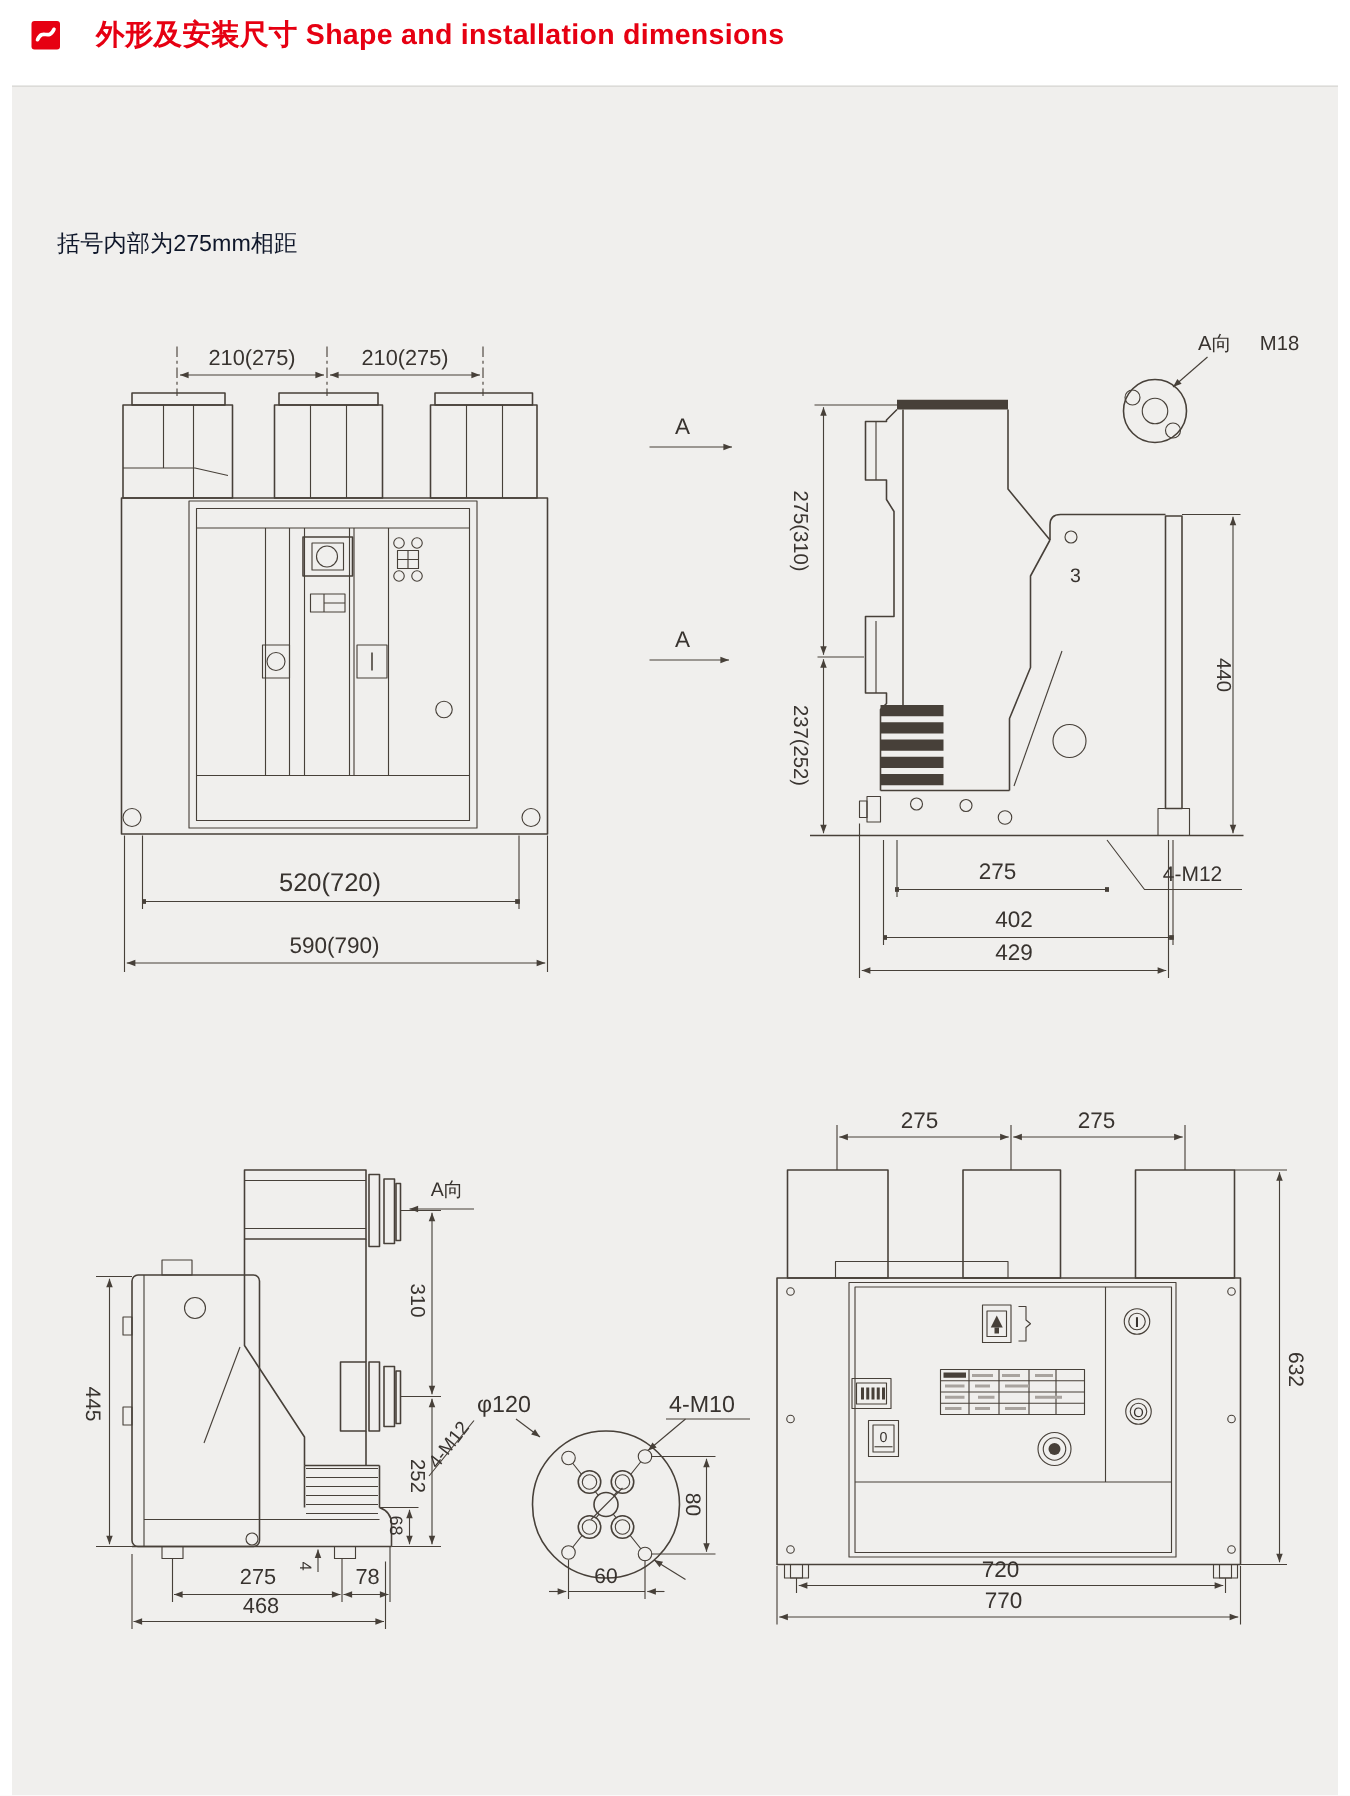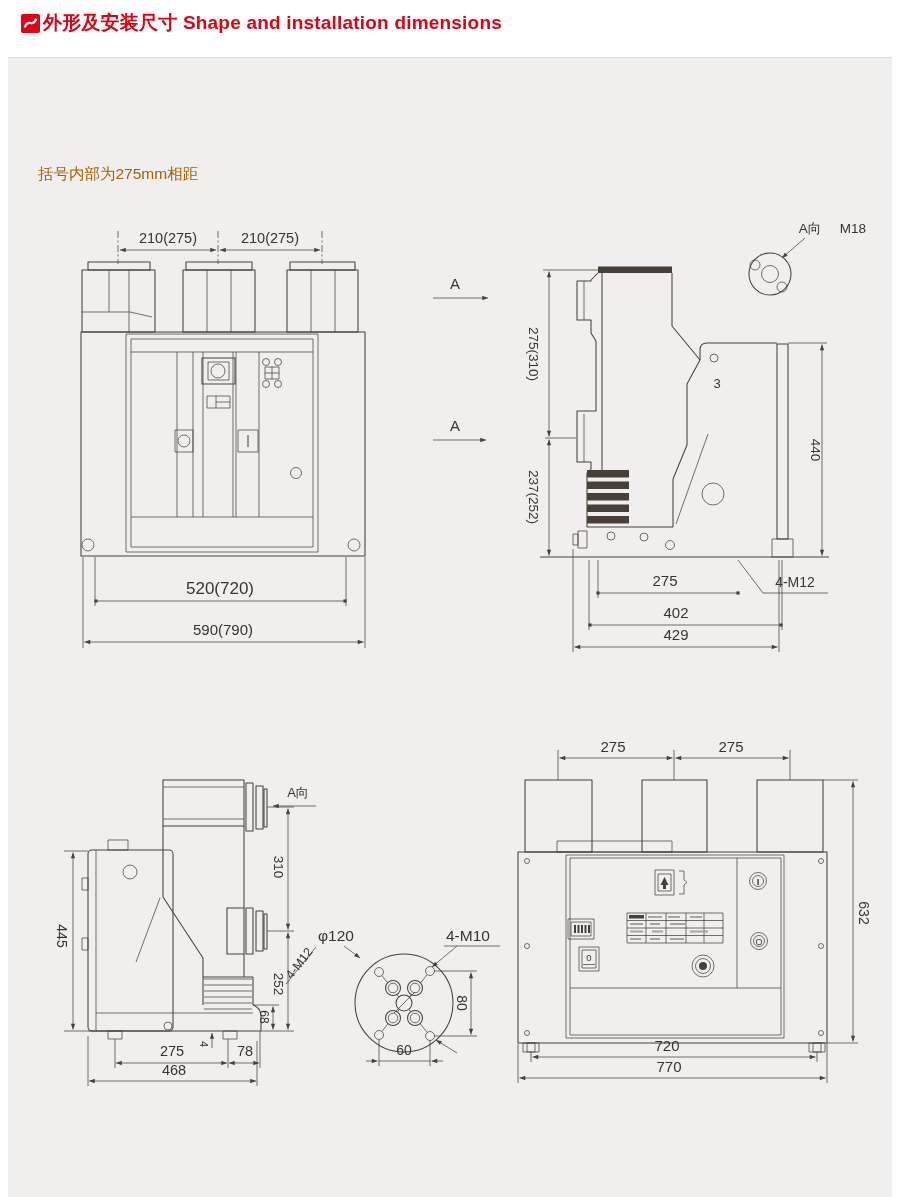--- a/index.html
+++ b/index.html
@@ -1,24 +1,24 @@
 <!DOCTYPE html>
 <html><head>
 <meta charset="utf-8">
 <style>
   html,body{margin:0;padding:0;background:#fff;}
   .sheet{position:relative;width:900px;height:1197px;background:#ffffff;overflow:hidden;
          font-family:"Liberation Sans",sans-serif;}
-  .hdr{position:absolute;left:21px;top:10px;display:flex;align-items:center;gap:3px;}
+  .hdr{position:absolute;left:21px;top:10px;display:flex;align-items:center;gap:24px;}
   .brand{width:19px;height:19px;background:#e60012;border-radius:2px;display:flex;
          align-items:center;justify-content:center;flex:0 0 auto;}
   .hdr h1{margin:0;font-size:19px;font-weight:600;color:#e60012;letter-spacing:.2px;white-space:nowrap;}
   .panel{position:absolute;left:8px;right:8px;top:57px;bottom:0;background:#f0efed;
          border-top:1px solid #dcdbd8;}
-  .note{position:absolute;left:38px;top:164px;font-size:15.5px;color:#a16207;}
+  .note{position:absolute;left:38px;top:152px;font-size:15.5px;color:#0f172a;}
   svg.draw{position:absolute;left:0;top:0;}
   .s{stroke:#474039;stroke-width:1.05;fill:none;stroke-linejoin:round;}
   .t{stroke-width:.75;}
   .dim{stroke:#474039;stroke-width:.75;fill:none;marker-start:url(#ah);marker-end:url(#ah);}
   .dime{stroke:#474039;stroke-width:.75;fill:none;marker-end:url(#ah);}
   .dimsq{stroke:#474039;stroke-width:.75;fill:none;marker-start:url(#sq);marker-end:url(#sq);}
   .cl{stroke-dasharray:7,2.5,2,2.5;}
   .f{fill:#474039;stroke:none;}
   .bg{fill:#f0efed;}
   text.d{fill:#38332f;font-family:"Liberation Sans",sans-serif;text-anchor:middle;}

